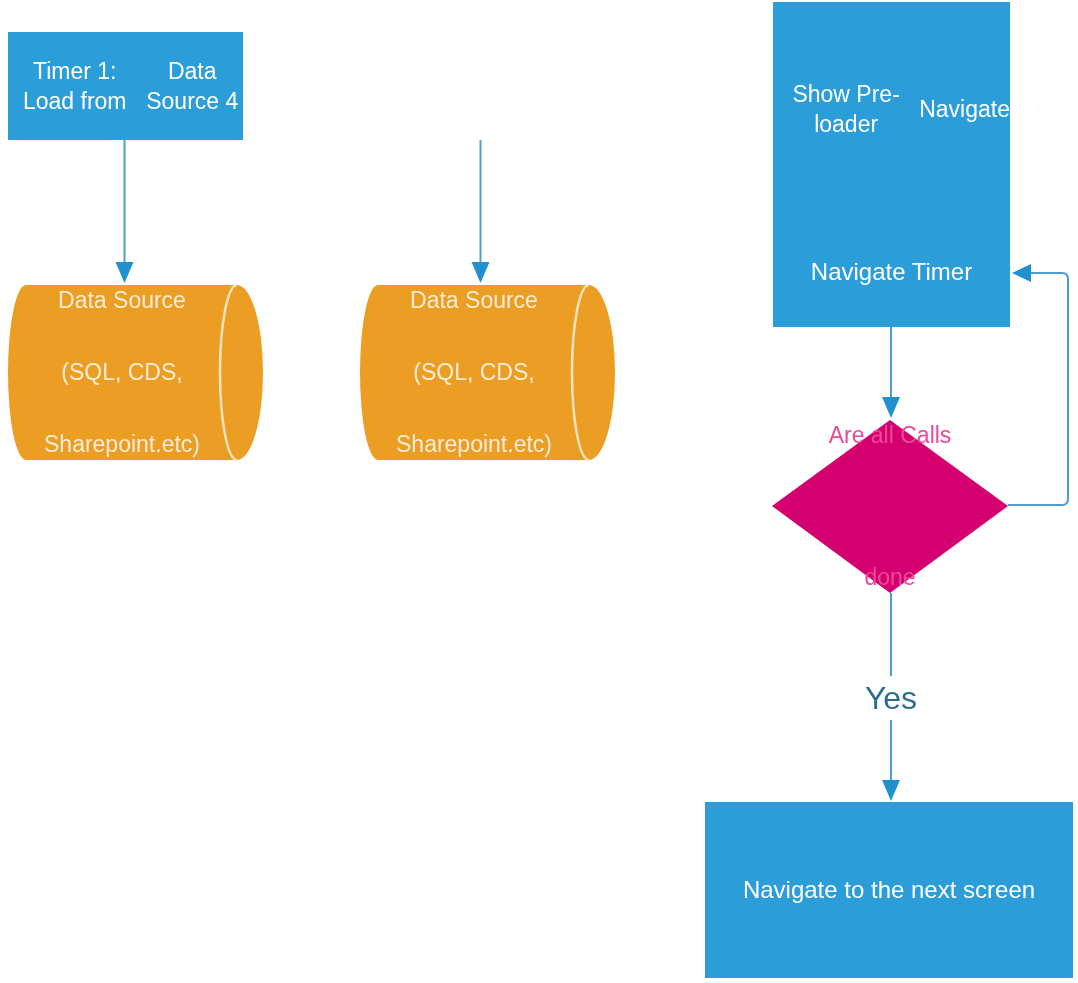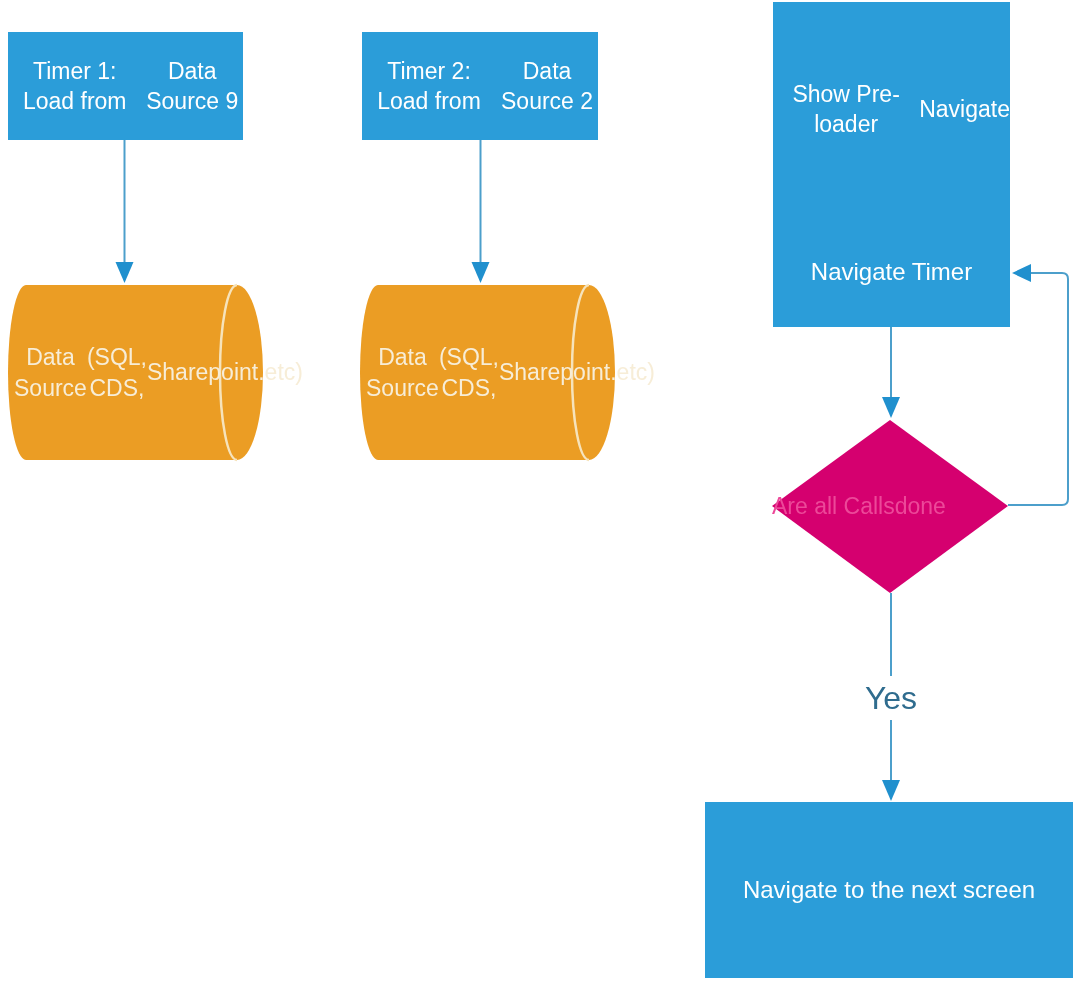--- a/index.html
+++ b/index.html
@@ -24,22 +24,22 @@
   .layer{position:absolute;left:0;top:0;width:1078px;height:983px;}
   .node{
     position:absolute;display:flex;flex-direction:row;
     align-items:center;justify-content:center;text-align:center;
     color:var(--node_text);
   }
   .rect{background:var(--node_blue);}
   .rect .ln{font-size:23px;line-height:30px;}
   .single{font-size:24px;line-height:30px;}
   .overlay{
-    position:absolute;display:flex;
-    align-items:center;justify-content:flex-start;text-align:center;
+    position:absolute;display:flex;flex-direction:column;
+    align-items:center;justify-content:space-between;text-align:center;
     pointer-events:none;
   }
   .cyl-text .ln{color:var(--cylinder_text);font-size:23px;line-height:31px;}
   .diamond-text .ln{color:#ec4899;font-size:23px;line-height:31px;}
   .yes{
     position:absolute;left:856px;top:676px;width:70px;height:44px;
     display:flex;align-items:center;justify-content:center;
     background:var(--background);
     color:var(--yes_text);font-size:32px;
   }
@@ -75,27 +75,23 @@
 
     <line class="line" x1="891" y1="593" x2="891" y2="781"></line>
     <polygon class="head" points="882,780 900,780 891,801"></polygon>
 
     <path class="line" d="M 1008 505 L 1062 505 Q 1068 505 1068 499 L 1068 279 Q 1068 273 1062 273 L 1031 273"></path>
     <polygon class="head" points="1031,264 1031,282 1012,273"></polygon>
   </svg>
 
   <div class="node rect" style="left:8px;top:32px;width:235px;height:108px">
     <div class="ln">Timer 1: Load from</div>
-    <div class="ln">Data Source 9</div>
+    <div class="ln">Data Source 4</div>
   </div>
 
-  <div class="node rect" style="left:362px;top:32px;width:236px;height:108px">
-    <div class="ln">Timer 2: Load from</div>
-    <div class="ln">Data Source 2</div>
-  </div>
 
   <div class="node rect" style="left:773px;top:2px;width:237px;height:214px">
     <div class="ln">Show Pre-loader</div>
     <div class="ln">Navigate</div>
   </div>
 
   <div class="node rect" style="left:773px;top:216px;width:237px;height:111px">
     <div class="single">Navigate Timer</div>
   </div>
 

